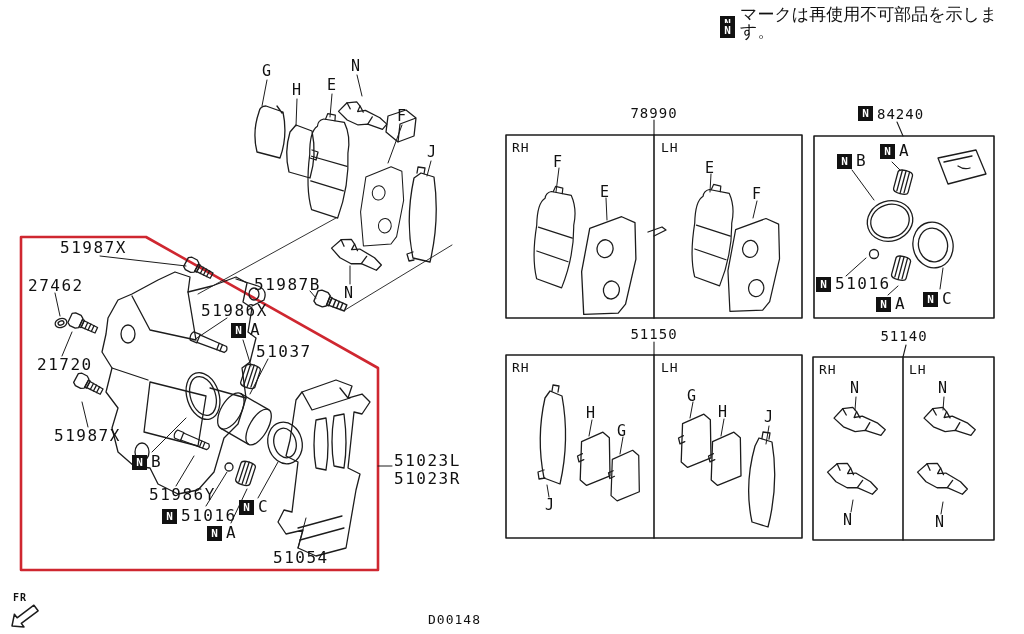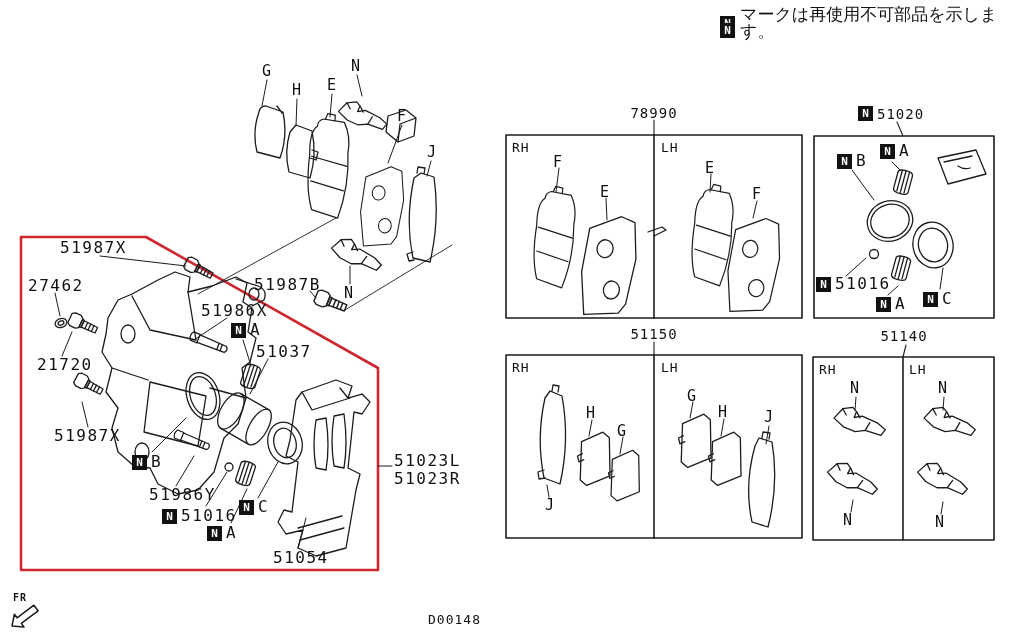--- a/index.html
+++ b/index.html
@@ -261,21 +261,21 @@
     </div>
 <div class="rl" style="left:512px;top:141px">RH</div>
 <div class="rl" style="left:661px;top:141px">LH</div>
 <div class="cal" style="left:553px;top:155px">F</div>
 <div class="cal" style="left:600px;top:185px">E</div>
 <div class="cal" style="left:705px;top:161px">E</div>
 <div class="cal" style="left:752px;top:187px">F</div>
 
 <div class="ttl ttl-left" style="left:858px;top:106px">
   <span class="nbox">N</span>
-  <span>51020</span>
+  <span>84240</span>
 </div>
 <div class="lbl" style="left:837px;top:153px">
   <span class="nbox">N</span>
   <span>B</span>
 </div>
 <div class="lbl" style="left:880px;top:143px">
   <span class="nbox">N</span>
   <span>A</span>
 </div>
 <div class="lbl" style="left:816px;top:276px">

